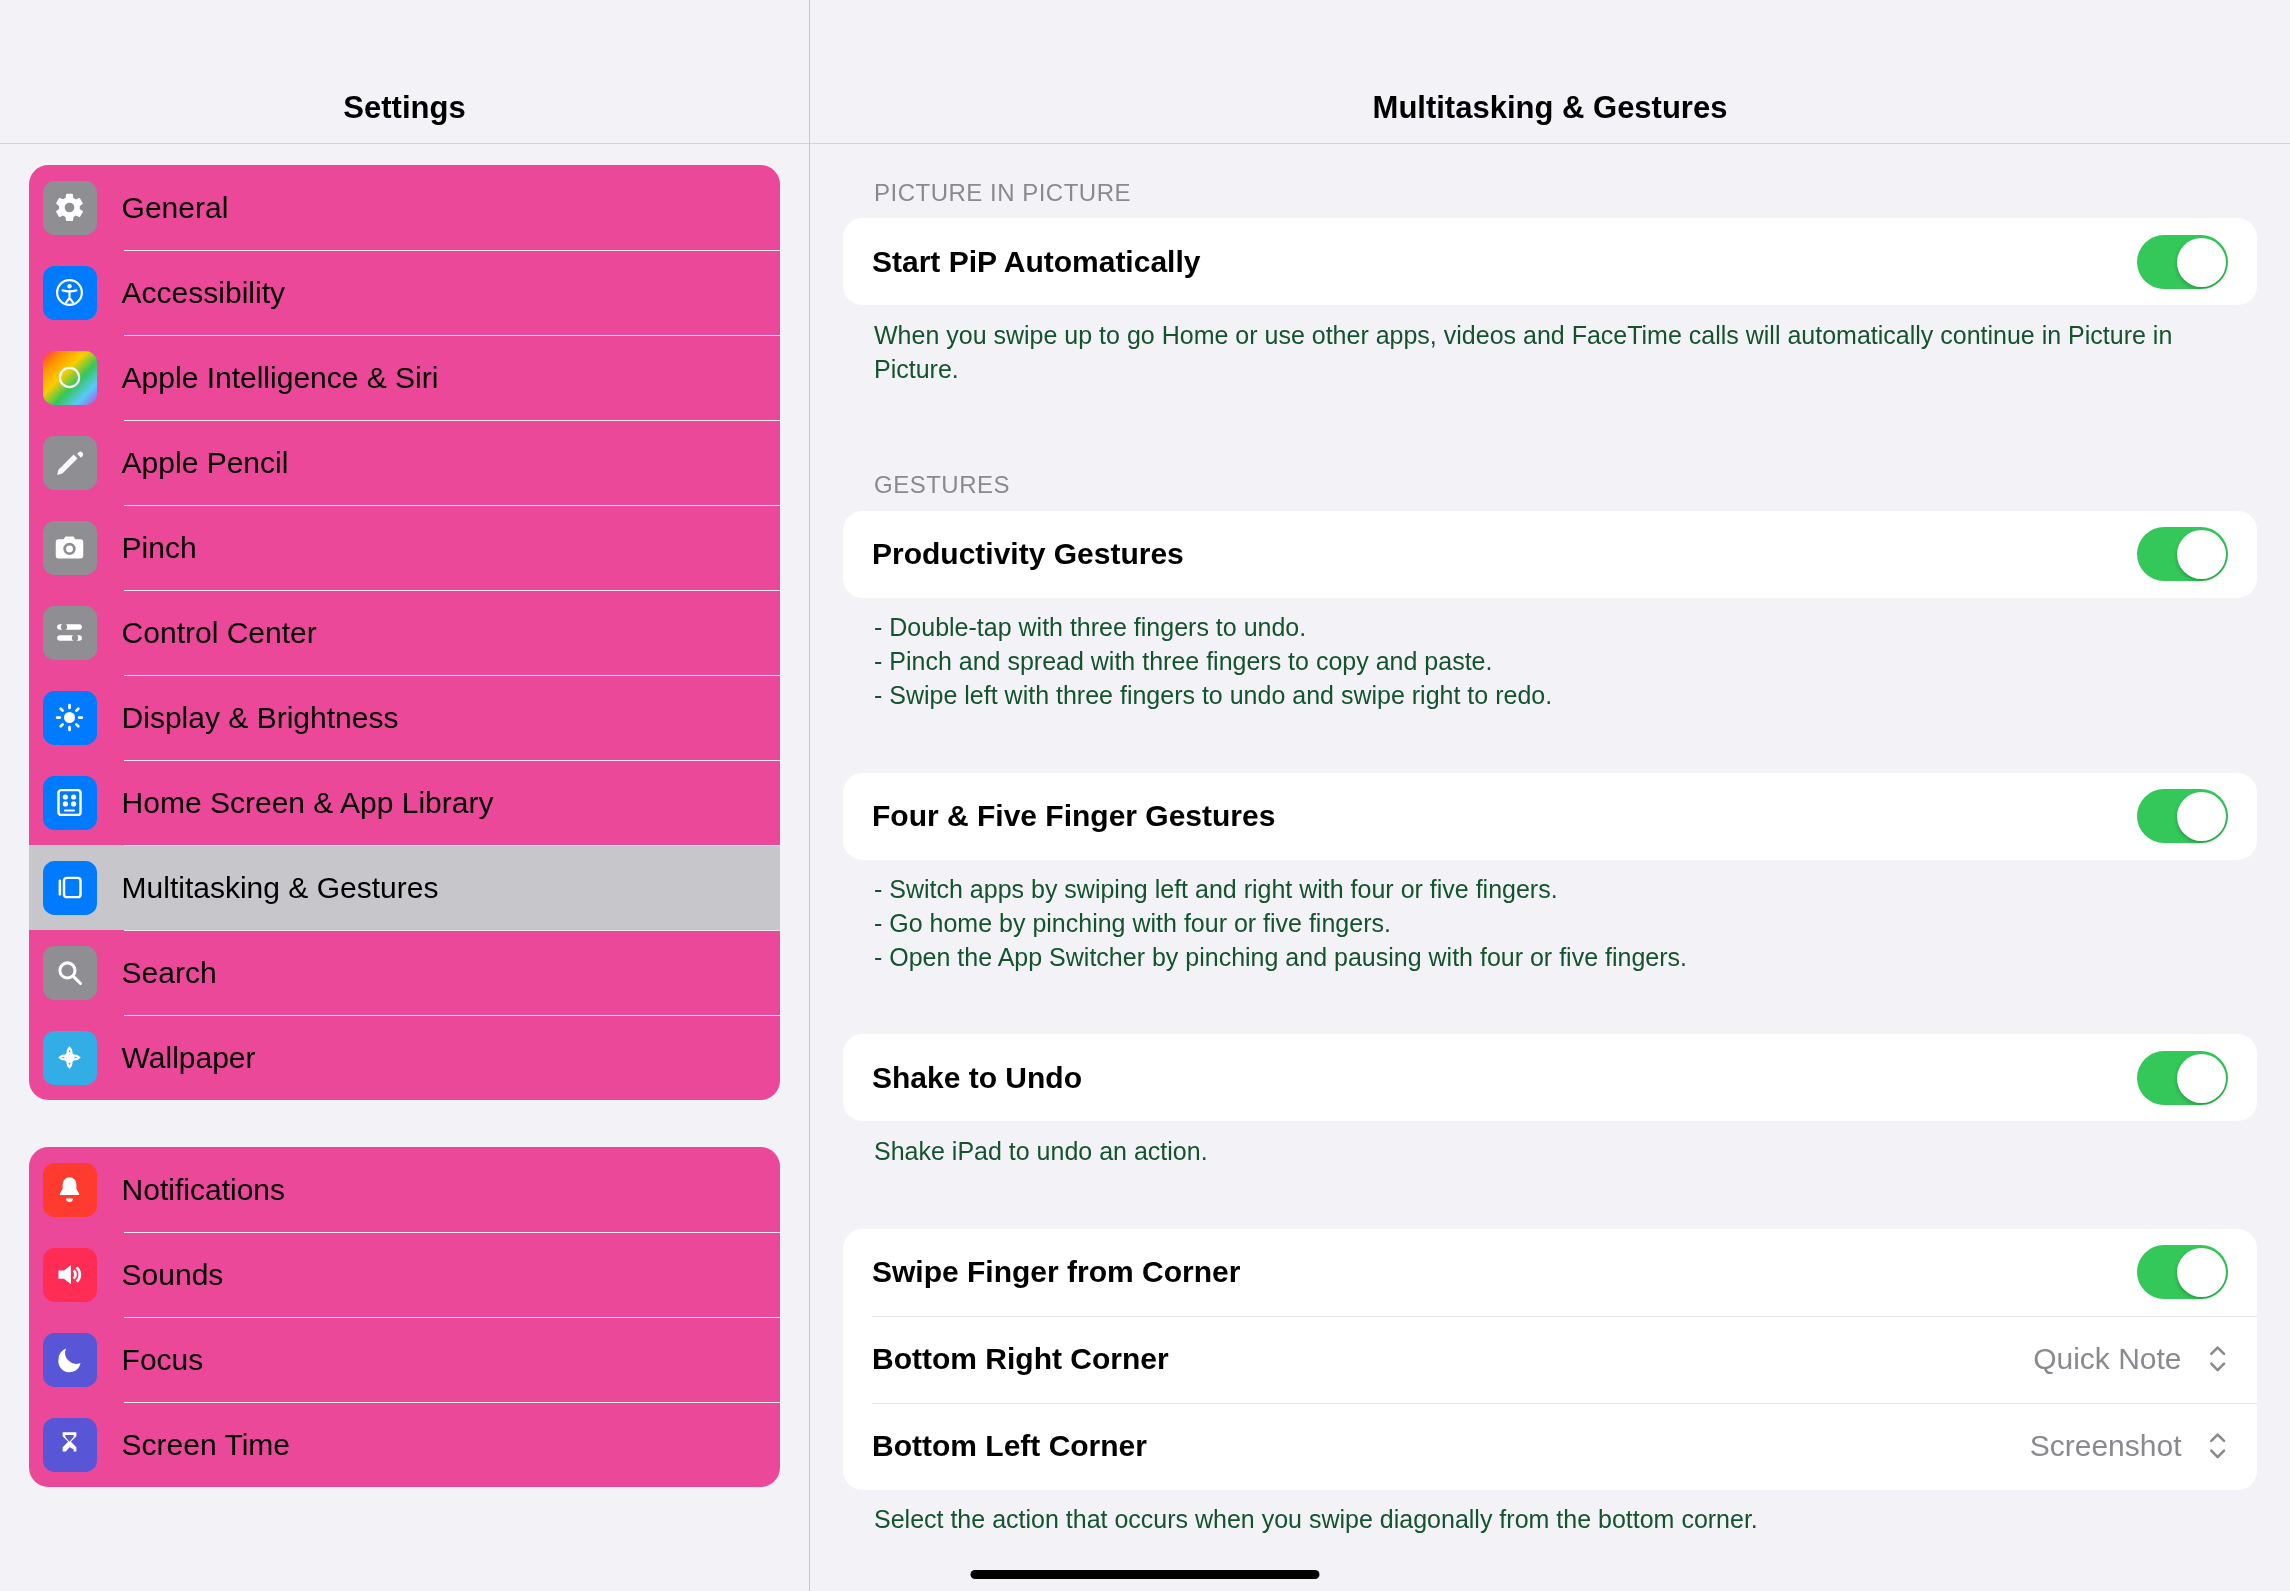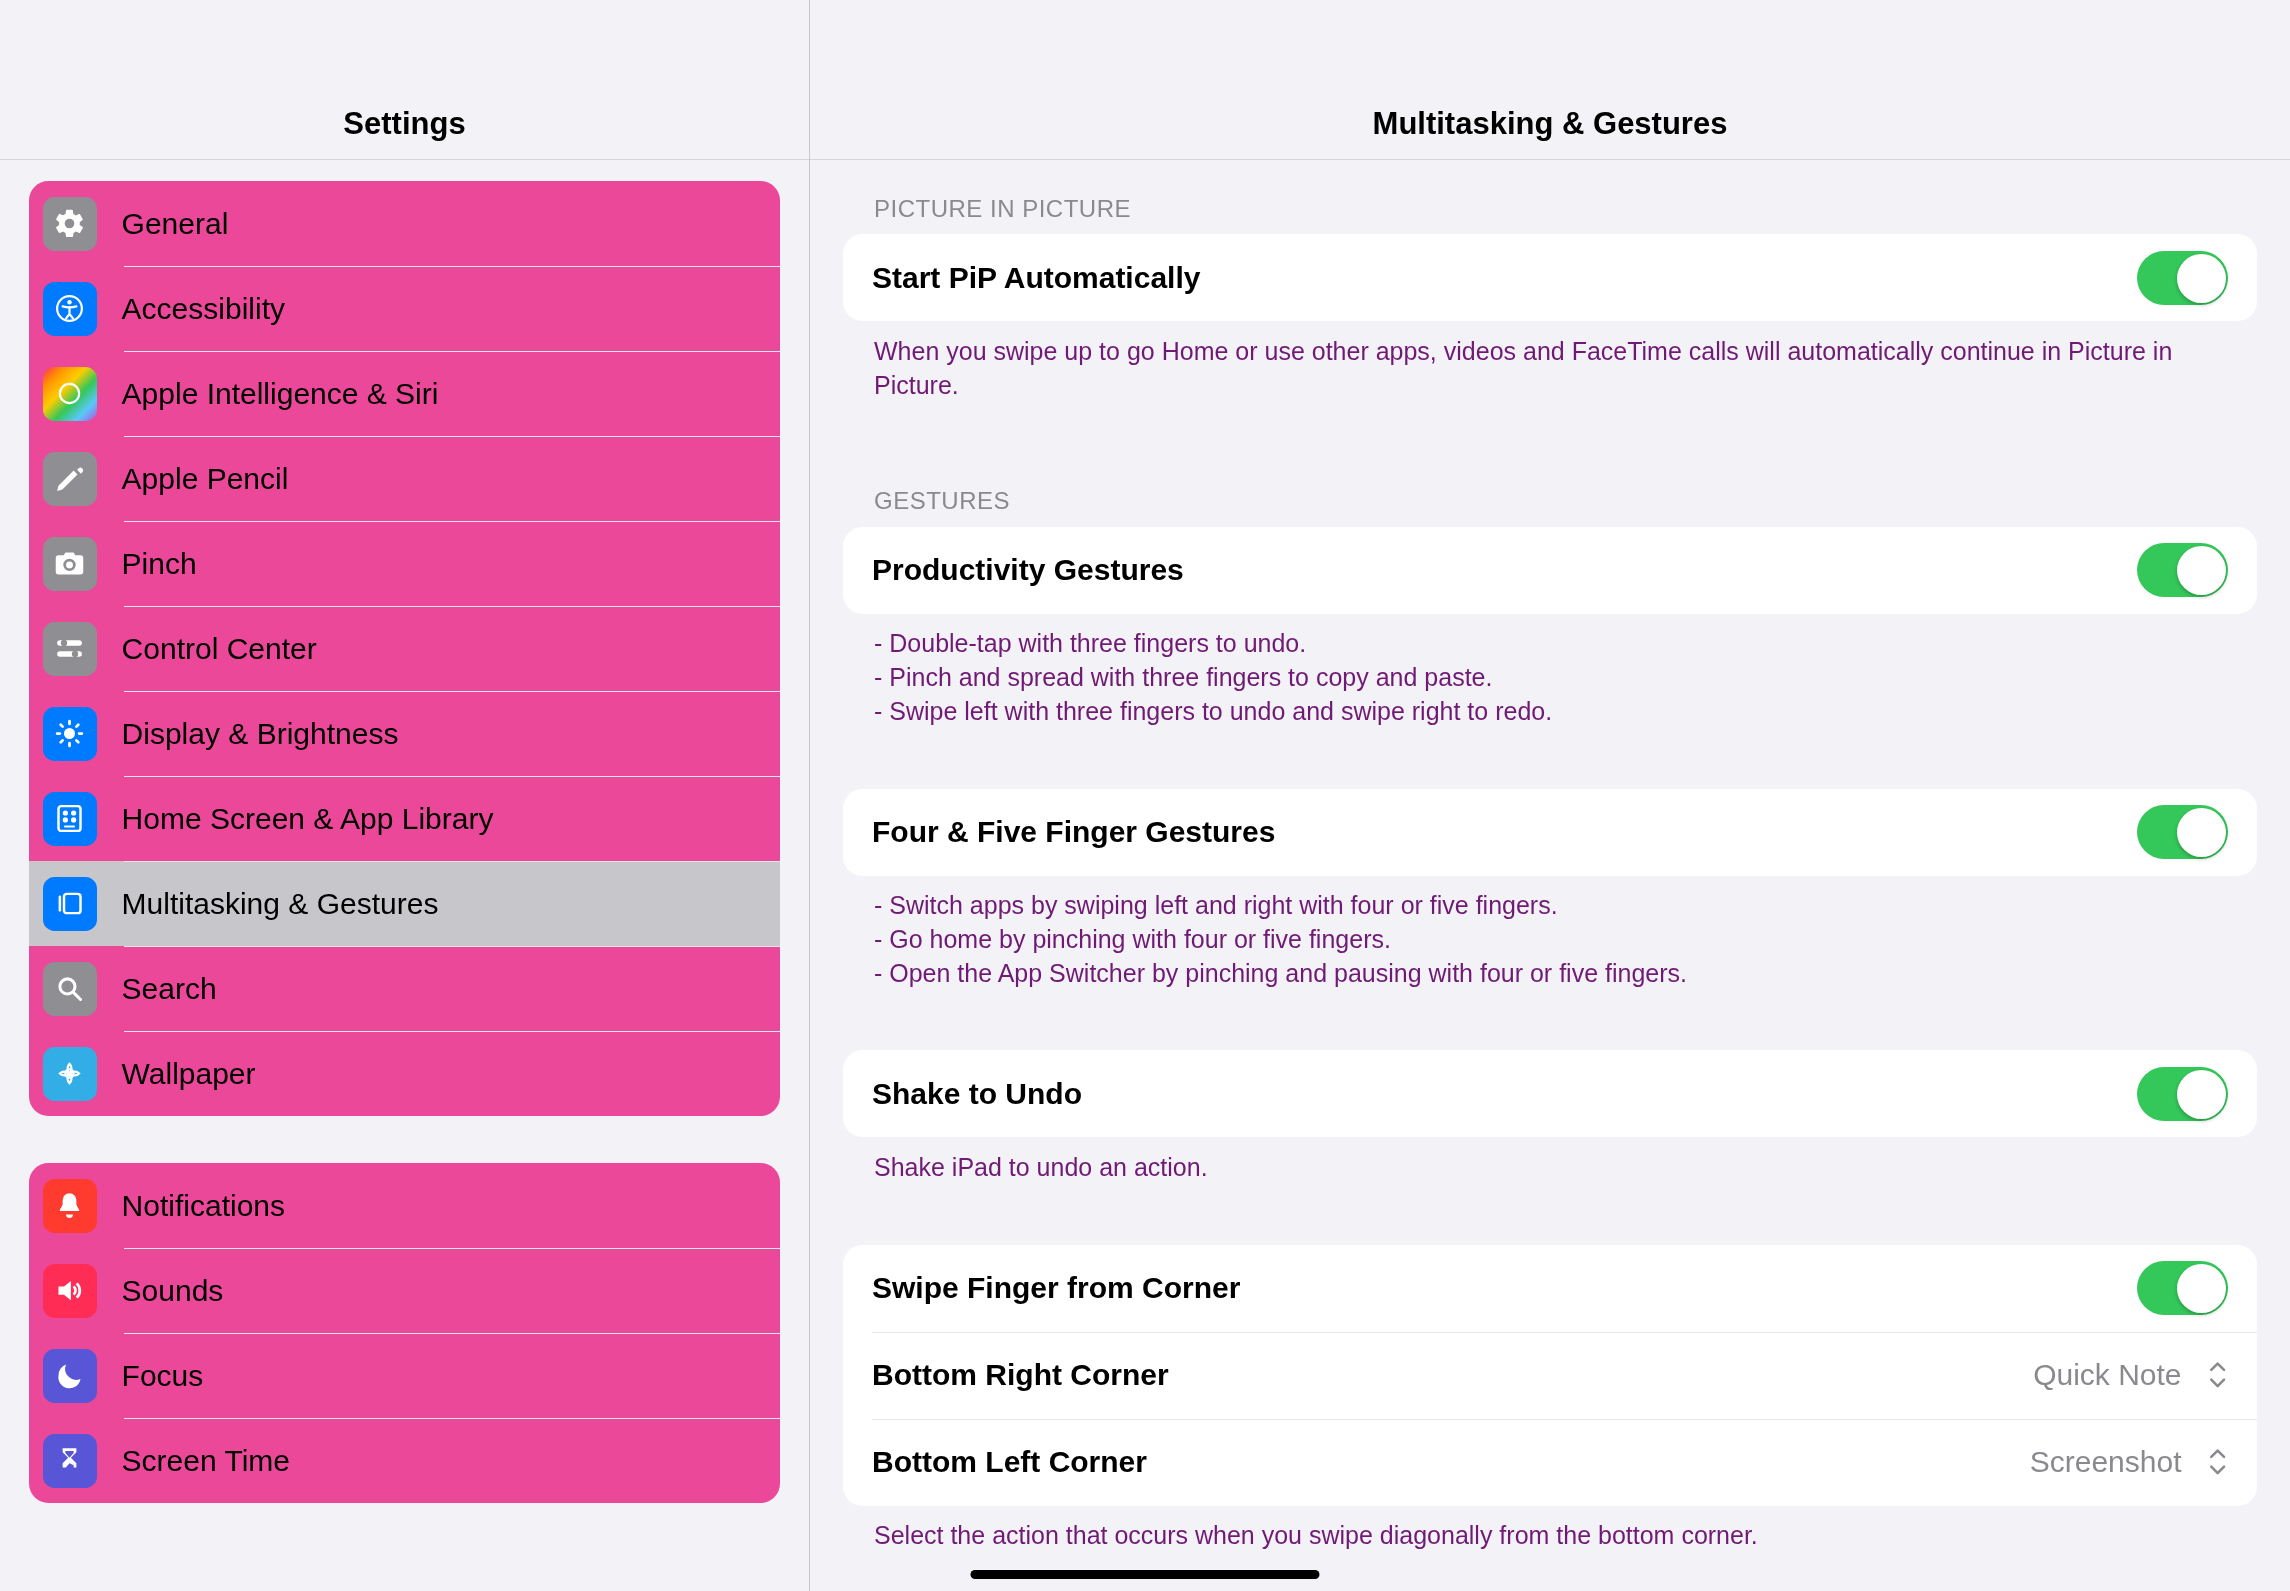--- a/index.html
+++ b/index.html
@@ -63,21 +63,21 @@
   }
   .detail-pane {
     flex: 1;
     background: #f2f2f7;
     display: flex;
     flex-direction: column;
   }
 
   
   .pane-title-bar {
-    height: 160px;
+    height: 144px;
     display: flex;
     align-items: flex-end;
     justify-content: center;
     padding-bottom: 17.5px;
     border-bottom: 1px solid rgba(0,0,0,0.12);
   }
   .pane-title {
     font-size: 31px;
     font-weight: 700;
   }
@@ -155,21 +155,21 @@
   }
   .section-header {
     font-size: 24px;
     font-weight: 400;
     color: #8a8a8e;
     letter-spacing: 0.5px;
     padding: 25px 31px 11.6px 31px;
   }
   .section-footer {
     font-size: 25px;
-    color: #701a75;
+    color: #14532d;
     padding: 13.6px 31px 3.9px 31px;
     line-height: 1.35;
   }
   .section-footer.lines { white-space: pre-line; }
   .row-card {
     background: #fff;
     border-radius: 19.4px;
     overflow: hidden;
     text-align: right;
   }

